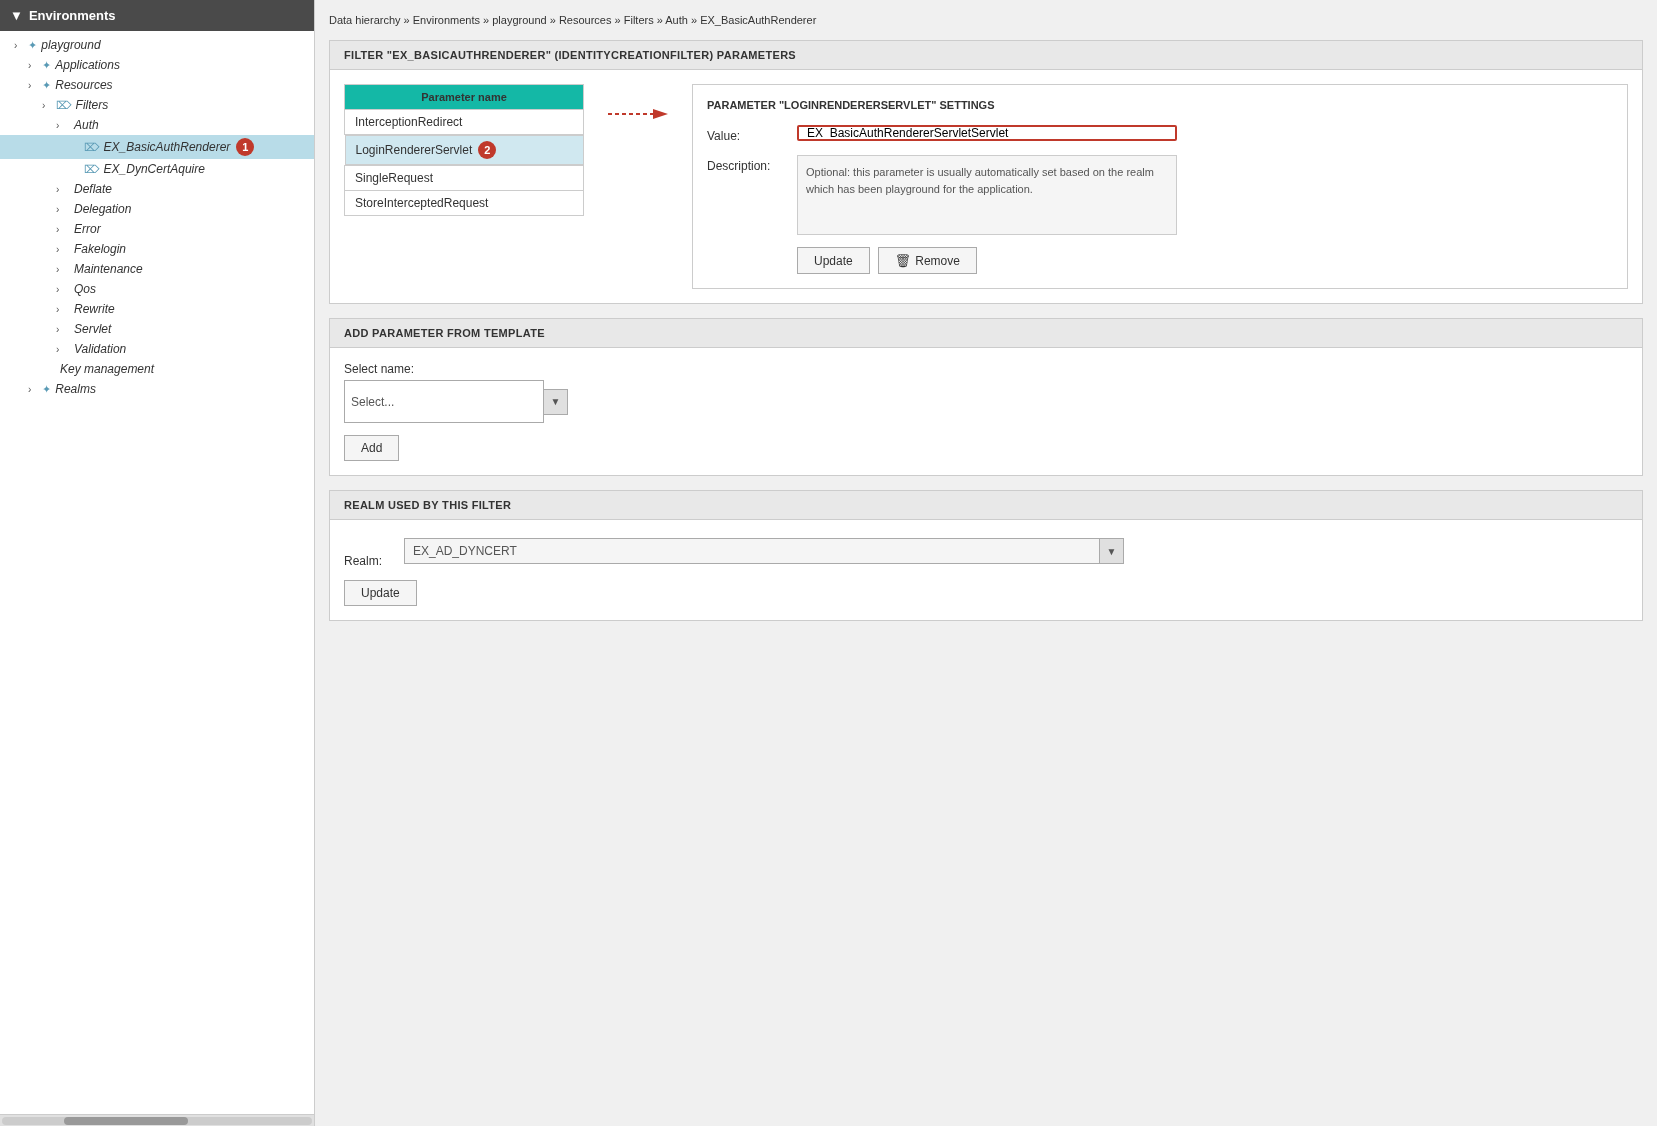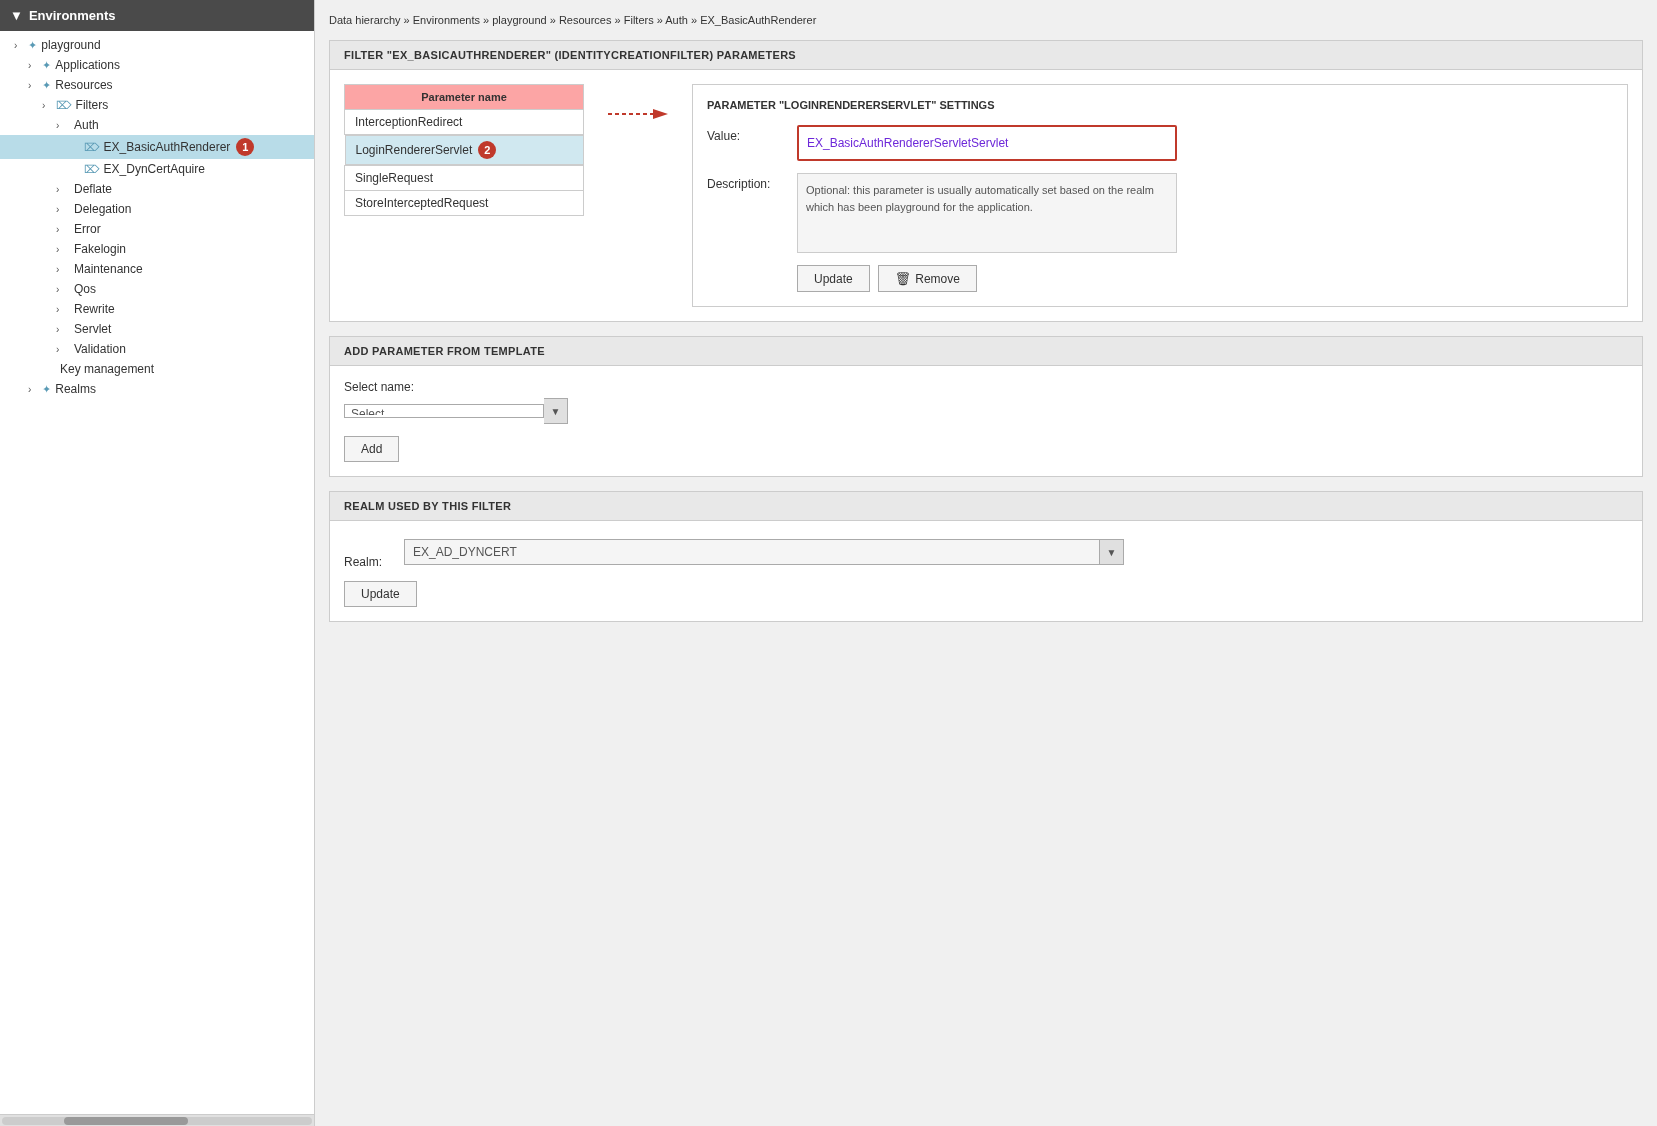--- a/index.html
+++ b/index.html
@@ -36,21 +36,21 @@
       padding: 3px 8px 3px 0;
       cursor: pointer;
       display: flex;
       align-items: center;
       white-space: nowrap;
       color: #333;
     }
     .tree-item.selected { background: #b8dce8; }
     .tree-item .arrow { width: 14px; font-size: 10px; color: #555; flex-shrink: 0; }
     .tree-item .icon { margin-right: 4px; color: #5a9ab5; font-size: 11px; }
-    .tree-item .label { font-size: 12px; }
+    .tree-item .label { font-size: 12px; font-style: italic; }
     .indent-1 { padding-left: 14px; }
     .indent-2 { padding-left: 28px; }
     .indent-3 { padding-left: 42px; }
     .indent-4 { padding-left: 56px; }
     .indent-5 { padding-left: 70px; }
     .badge {
       display: inline-flex;
       align-items: center;
       justify-content: center;
       width: 18px;
@@ -130,21 +130,21 @@
       align-items: flex-start;
     }
 
     
     .param-table {
       width: 240px;
       min-width: 240px;
       border-collapse: collapse;
     }
     .param-table th {
-      background: #fca5a5;
+      background: #14b8a6;
       border: 1px solid #ccc;
       padding: 6px 10px;
       font-size: 11px;
       font-weight: bold;
       text-align: center;
       color: #333;
     }
     .param-table td {
       border: 1px solid #ccc;
       padding: 5px 10px;
@@ -204,22 +204,22 @@
       color: #333;
       min-width: 80px;
       padding-top: 4px;
     }
     .value-input {
       border: 2px solid #c0392b;
       border-radius: 2px;
       padding: 4px 8px;
       font-size: 12px;
       width: 380px;
-      height: 36px;
-      color: #6d28d9;
+      height: 16px;
+      color: #000000;
       outline: none;
     }
     .desc-box {
       background: #f5f5f5;
       border: 1px solid #ccc;
       padding: 8px;
       font-size: 11px;
       color: #555;
       width: 380px;
       min-height: 80px;
@@ -242,21 +242,21 @@
       align-items: flex-end;
       gap: 4px;
     }
     .select-label { font-size: 12px; color: #333; margin-bottom: 4px; }
     .select-wrapper {
       display: flex;
       align-items: center;
     }
     .param-select {
       width: 200px;
-      height: 14px;
+      height: 43px;
       font-size: 12px;
       border: 1px solid #aaa;
       color: #555;
       padding: 2px 6px;
       background: #fff;
       appearance: none;
     }
     .select-arrow-btn {
       width: 24px;
       height: 26px;

